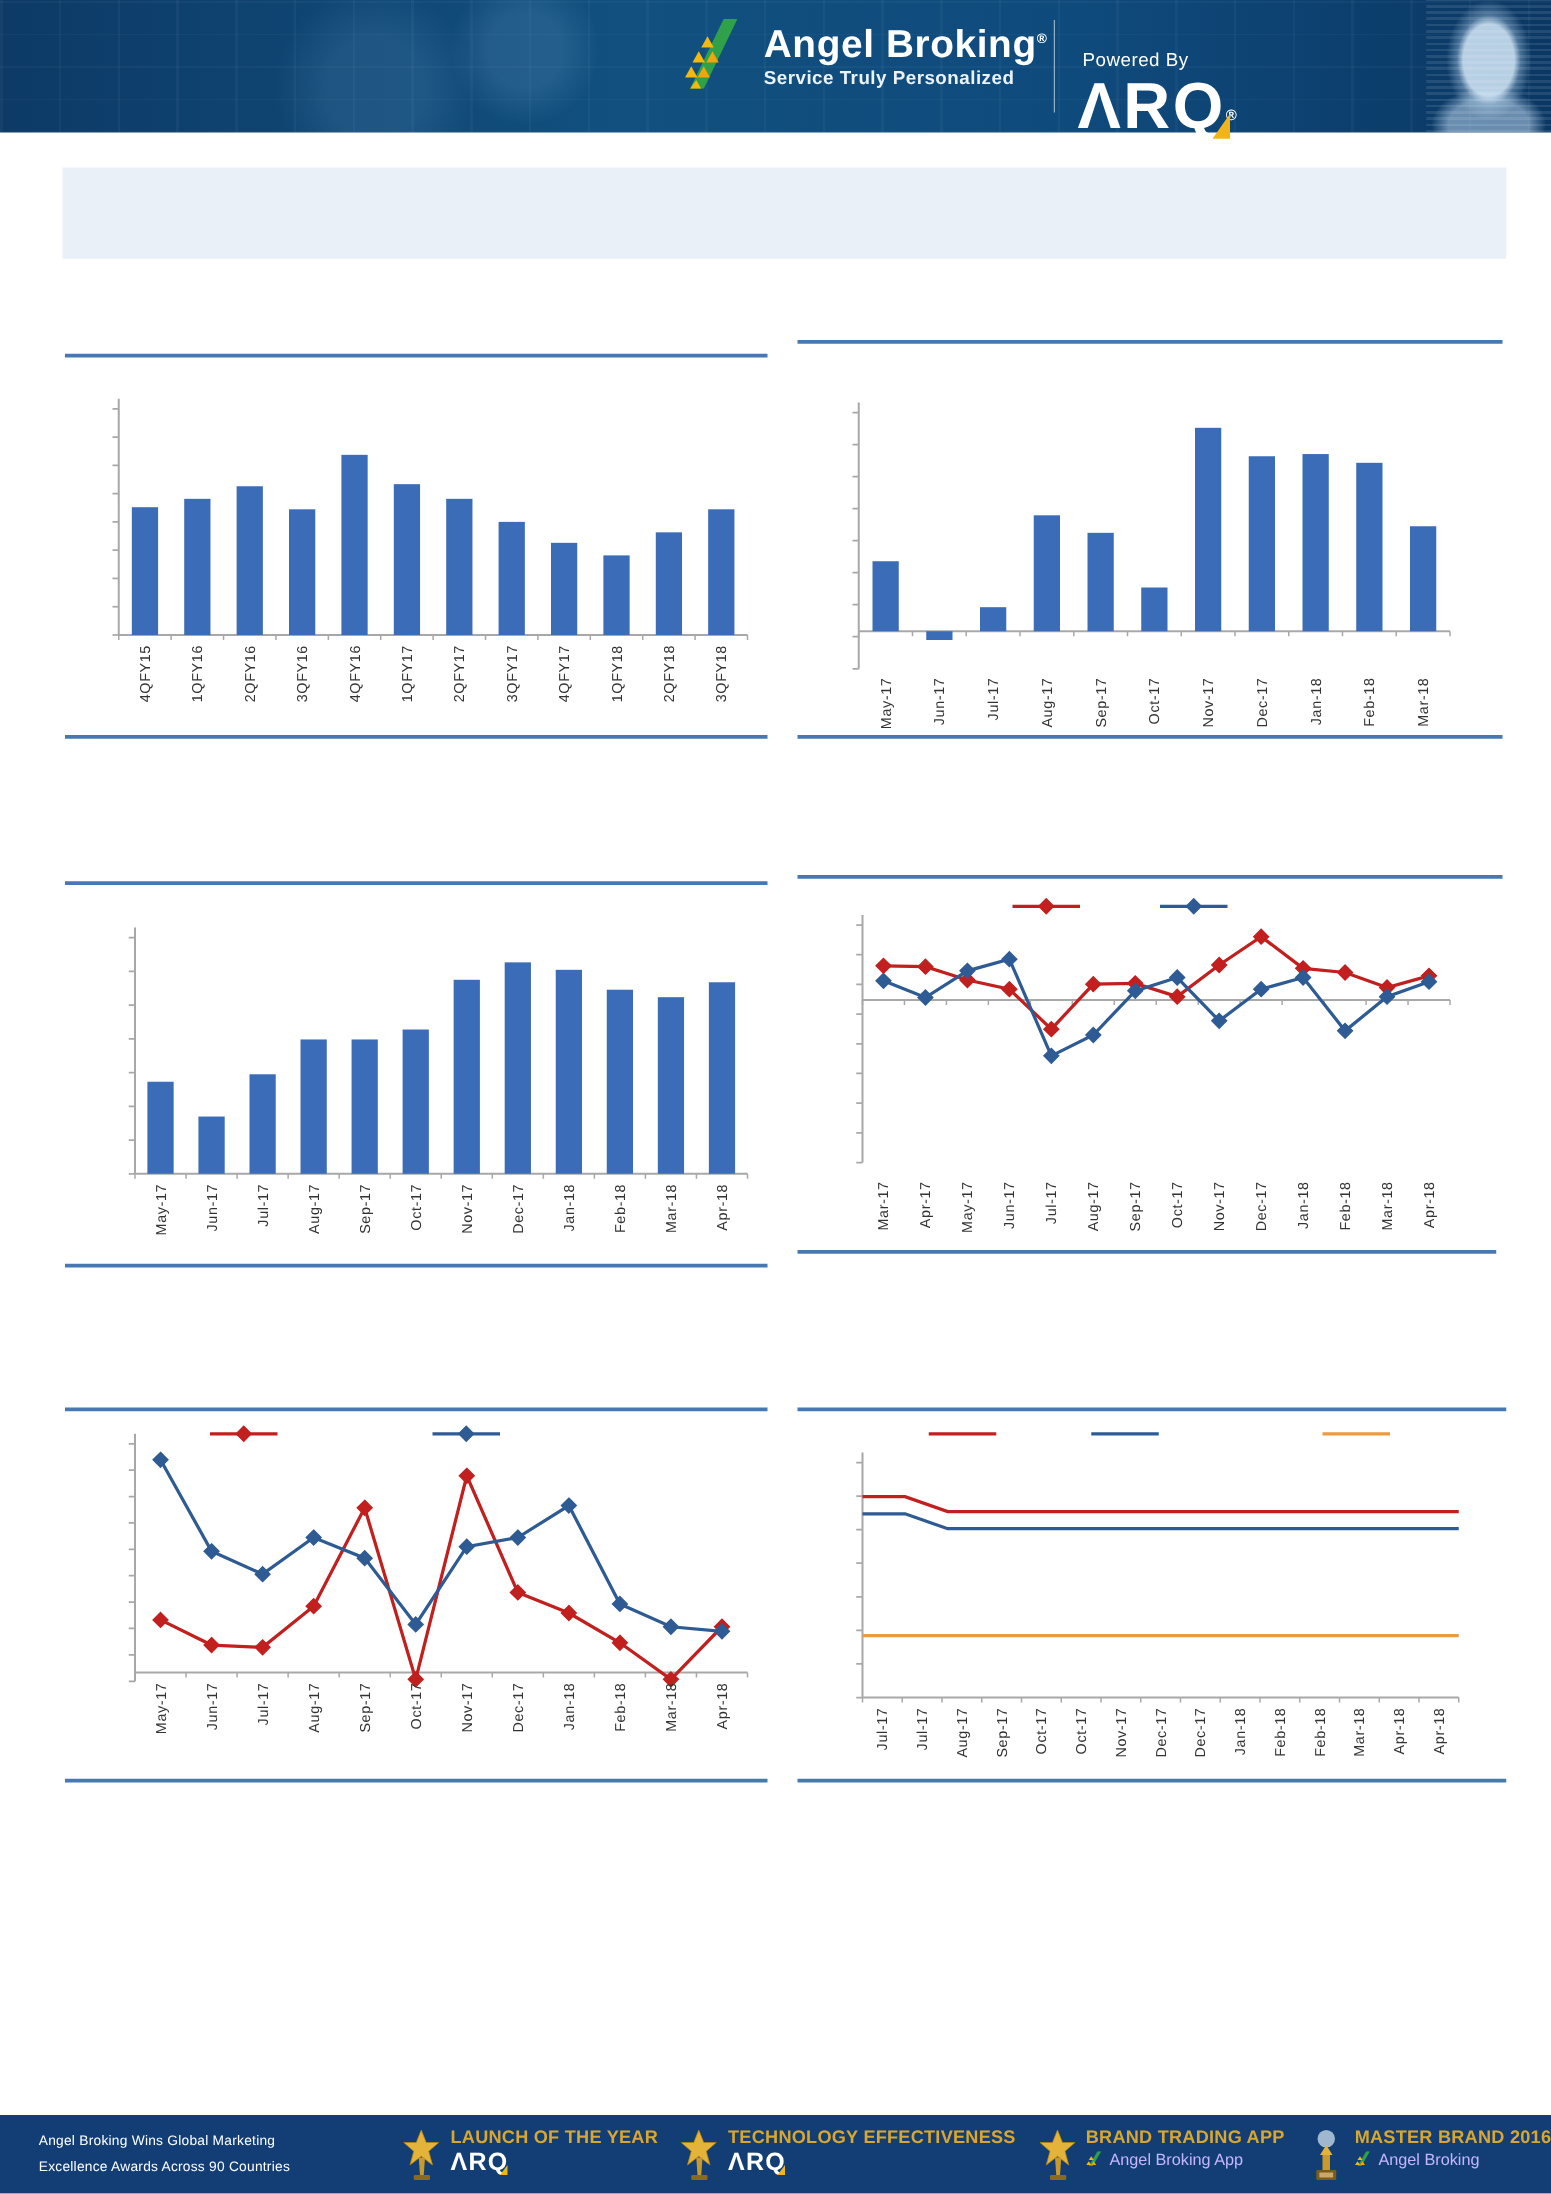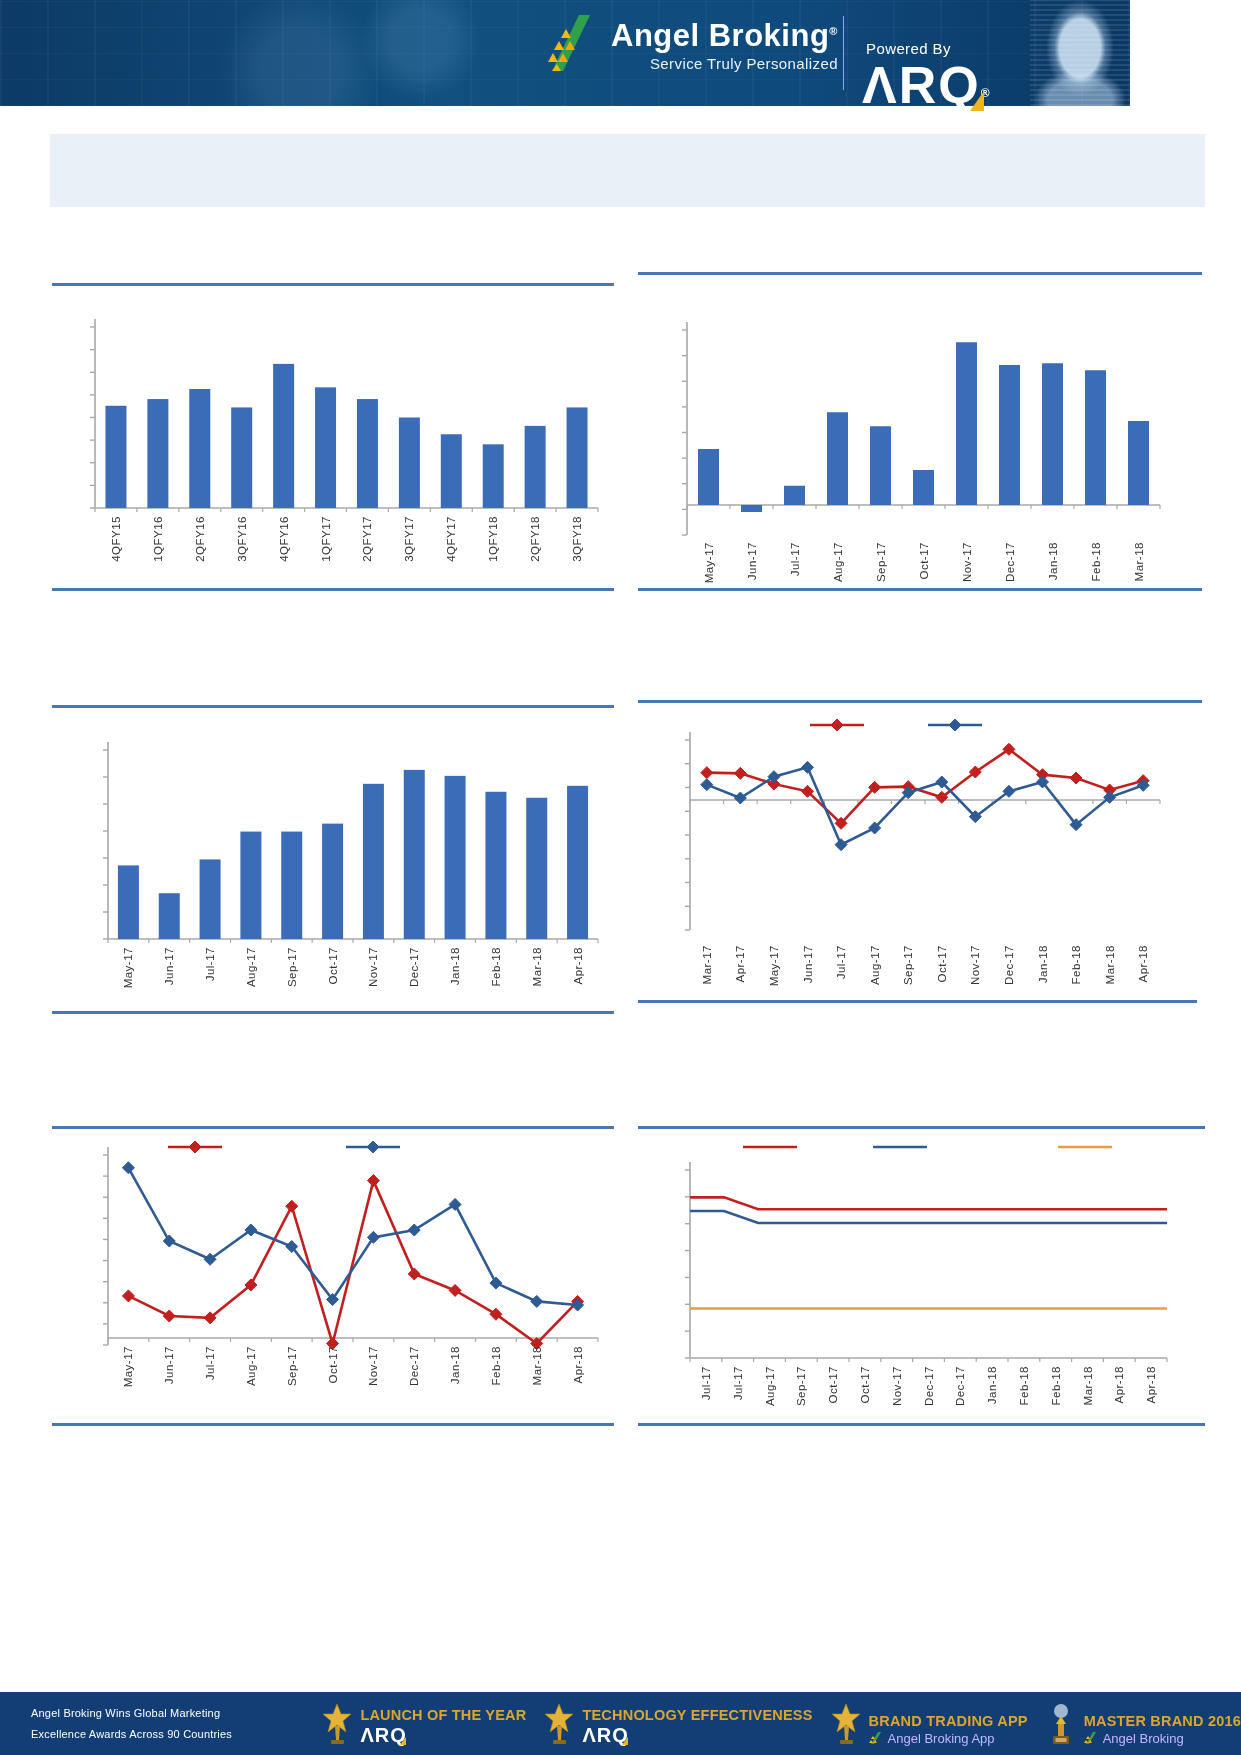--- a/index.html
+++ b/index.html
@@ -1,31 +1,31 @@
 <!DOCTYPE html>
 <html><head>
 <meta charset="utf-8">
 <style>
   html,body{margin:0;padding:0;background:#ffffff;}
   #page{position:relative;width:1241px;height:1755px;background:#ffffff;overflow:hidden;
         font-family:"Liberation Sans", sans-serif;}
 
   
-  #header{position:absolute;left:0;top:0;width:1130px;height:106px;
+  #header{position:absolute;left:0;top:0;width:1241px;height:106px;
     background:
       radial-gradient(circle at 420px 40px, rgba(120,170,215,.18) 0 30px, rgba(120,170,215,0) 60px),
       radial-gradient(circle at 300px 70px, rgba(140,190,230,.12) 0 40px, rgba(140,190,230,0) 80px),
       repeating-linear-gradient(90deg, rgba(255,255,255,.035) 0 2px, rgba(255,255,255,0) 2px 47px),
       repeating-linear-gradient(0deg, rgba(255,255,255,.03) 0 1px, rgba(255,255,255,0) 1px 26px),
       linear-gradient(90deg,#0d3a66 0%, #11507f 40%, #0f4a7c 70%, #0a3763 100%);}
   #logo-block{position:absolute;left:545px;top:14px;display:flex;align-items:center;}
   #brand-col{margin-left:12px;color:#fff;}
   #brand-name{font-size:31px;font-weight:bold;letter-spacing:.5px;line-height:34px;}
   #brand-name sup{font-size:11px;}
-  #brand-tagline{font-size:15px;font-weight:400;letter-spacing:.4px;margin-top:2px;text-align:right;color:#eaf2fa;}
+  #brand-tagline{font-size:15px;font-weight:700;letter-spacing:.4px;margin-top:2px;text-align:left;color:#eaf2fa;}
   #header-divider{position:absolute;left:843px;top:16px;width:1px;height:74px;background:rgba(255,255,255,.55);}
   #arq-block{position:absolute;left:862px;top:12px;color:#fff;margin-top:28px;}
   #powered-by{font-size:15px;letter-spacing:.4px;margin-left:4px;}
   .arq-wordmark{position:relative;display:inline-block;font-weight:bold;color:#fff;}
   #arq-big .arq-text{font-size:52px;line-height:56px;letter-spacing:2px;}
   #arq-big sup{font-size:12px;}
   .arq-tri{position:absolute;width:0;height:0;border-style:solid;}
   #arq-big .arq-tri{right:6px;bottom:2px;border-width:0 0 20px 14px;border-color:transparent transparent #f2b518 transparent;}
   #face-graphic{position:absolute;right:0;top:0;width:100px;height:106px;
     background:
@@ -39,21 +39,21 @@
   
   .rule{position:absolute;height:3px;}
 
   .chart-box{position:absolute;}
   svg text{font-family:"Liberation Sans", sans-serif;}
 
   
   #footer{position:absolute;left:0;top:1692px;width:1241px;height:63px;background:#123e75;
           display:flex;align-items:center;color:#fff;}
   #footer-headline{margin-left:31px;font-size:11px;line-height:21px;letter-spacing:.2px;width:300px;}
-  .award{display:flex;align-items:flex-end;margin-left:18px;}
+  .award{display:flex;align-items:flex-start;margin-left:18px;}
   .award-icon{flex:0 0 auto;margin-right:8px;}
   .award-col{display:flex;flex-direction:column;justify-content:center;}
   .award-title{color:#d9a62e;font-weight:bold;font-size:14.5px;letter-spacing:.2px;white-space:nowrap;}
   .award-sub{display:flex;align-items:center;margin-top:2px;}
   .award-sub .arq-text{font-size:20px;line-height:20px;letter-spacing:1px;}
   .award-sub .arq-tri{right:1px;bottom:1px;border-width:0 0 8px 6px;border-color:transparent transparent #f2b518 transparent;}
   .award-sub-label{font-size:13px;color:#c4b5fd;margin-left:5px;white-space:nowrap;}
   .mini-logo{width:14px;height:12px;display:inline-block;}
 </style>
 </head>

